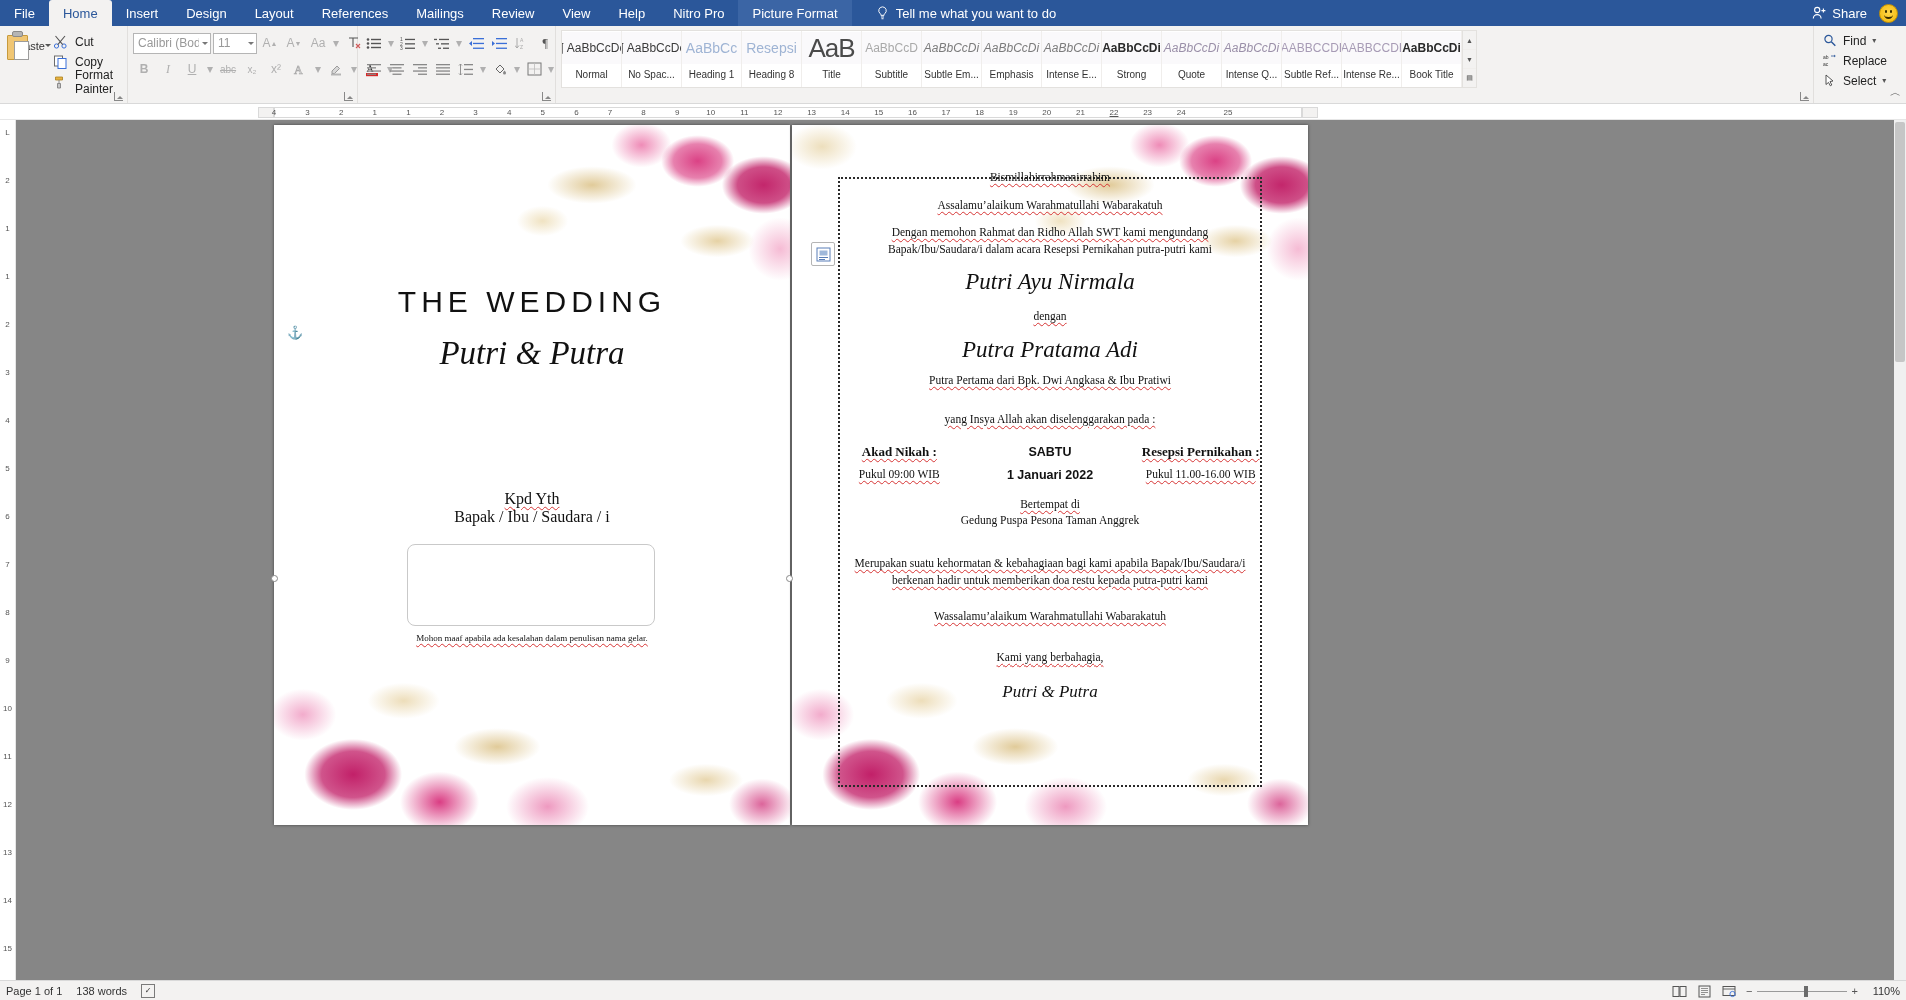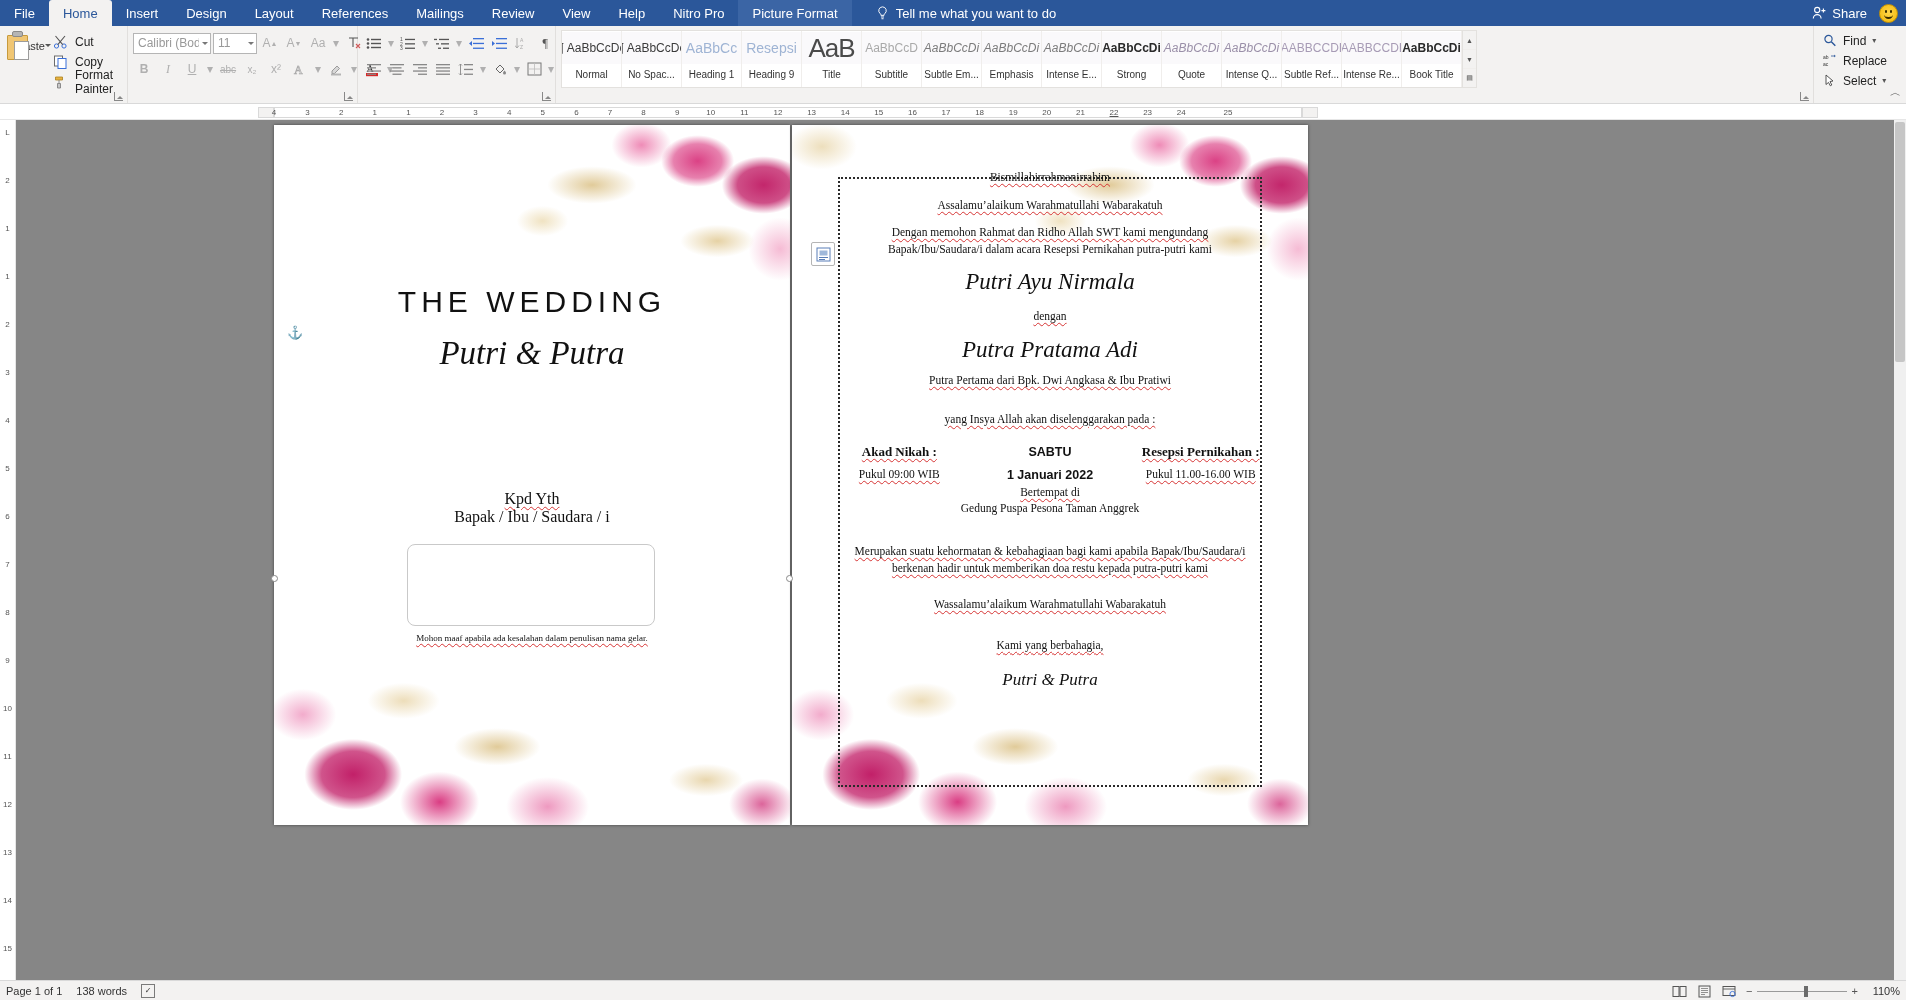--- a/index.html
+++ b/index.html
@@ -278,21 +278,21 @@
     font-size: 11.5px; color: #111; line-height: 1.45;
   }
   .inv-line { margin-bottom: 11px; }
   .script-name {
     font-family: "Liberation Serif", serif; font-style: italic;
     font-size: 23px; margin: 7px 0 6px;
   }
   .dengan { margin: 10px 0 8px; }
   .detail-grid {
     display: flex; justify-content: space-between; align-items: flex-start;
-    margin: 16px 6px 0 6px; text-align: center;
+    margin: 16px 6px 12px 6px; text-align: center;
   }
   .detail-col { flex: 1; }
   .detail-head { font-weight: bold; font-size: 13px; margin-bottom: 4px; }
   .detail-head.sans { font-family: "Liberation Sans", sans-serif; font-size: 12.5px; }
   .detail-sub { font-size: 11.5px; }
   .detail-sub.sans { font-family: "Liberation Sans", sans-serif; font-weight: bold; font-size: 12.5px; }
   .fam-row {
     display: flex; justify-content: space-between; margin: 22px 10px 0 10px;
   }
   .fam-col { flex: 1; text-align: center; font-size: 11.5px; line-height: 1.45; }
@@ -632,21 +632,21 @@
           <div class="style-item">
             <div class="style-prev sp-normal">¶ AaBbCcDc</div>
             <div class="style-name">No Spac...</div>
           </div>
           <div class="style-item">
             <div class="style-prev sp-heading">AaBbCc</div>
             <div class="style-name">Heading 1</div>
           </div>
           <div class="style-item">
             <div class="style-prev sp-heading">Resepsi</div>
-            <div class="style-name">Heading 9</div>
+            <div class="style-name">Heading 8</div>
           </div>
           <div class="style-item">
             <div class="style-prev sp-title">AaB</div>
             <div class="style-name">Title</div>
           </div>
           <div class="style-item">
             <div class="style-prev sp-subtitle">AaBbCcD</div>
             <div class="style-name">Subtitle</div>
           </div>
           <div class="style-item">

